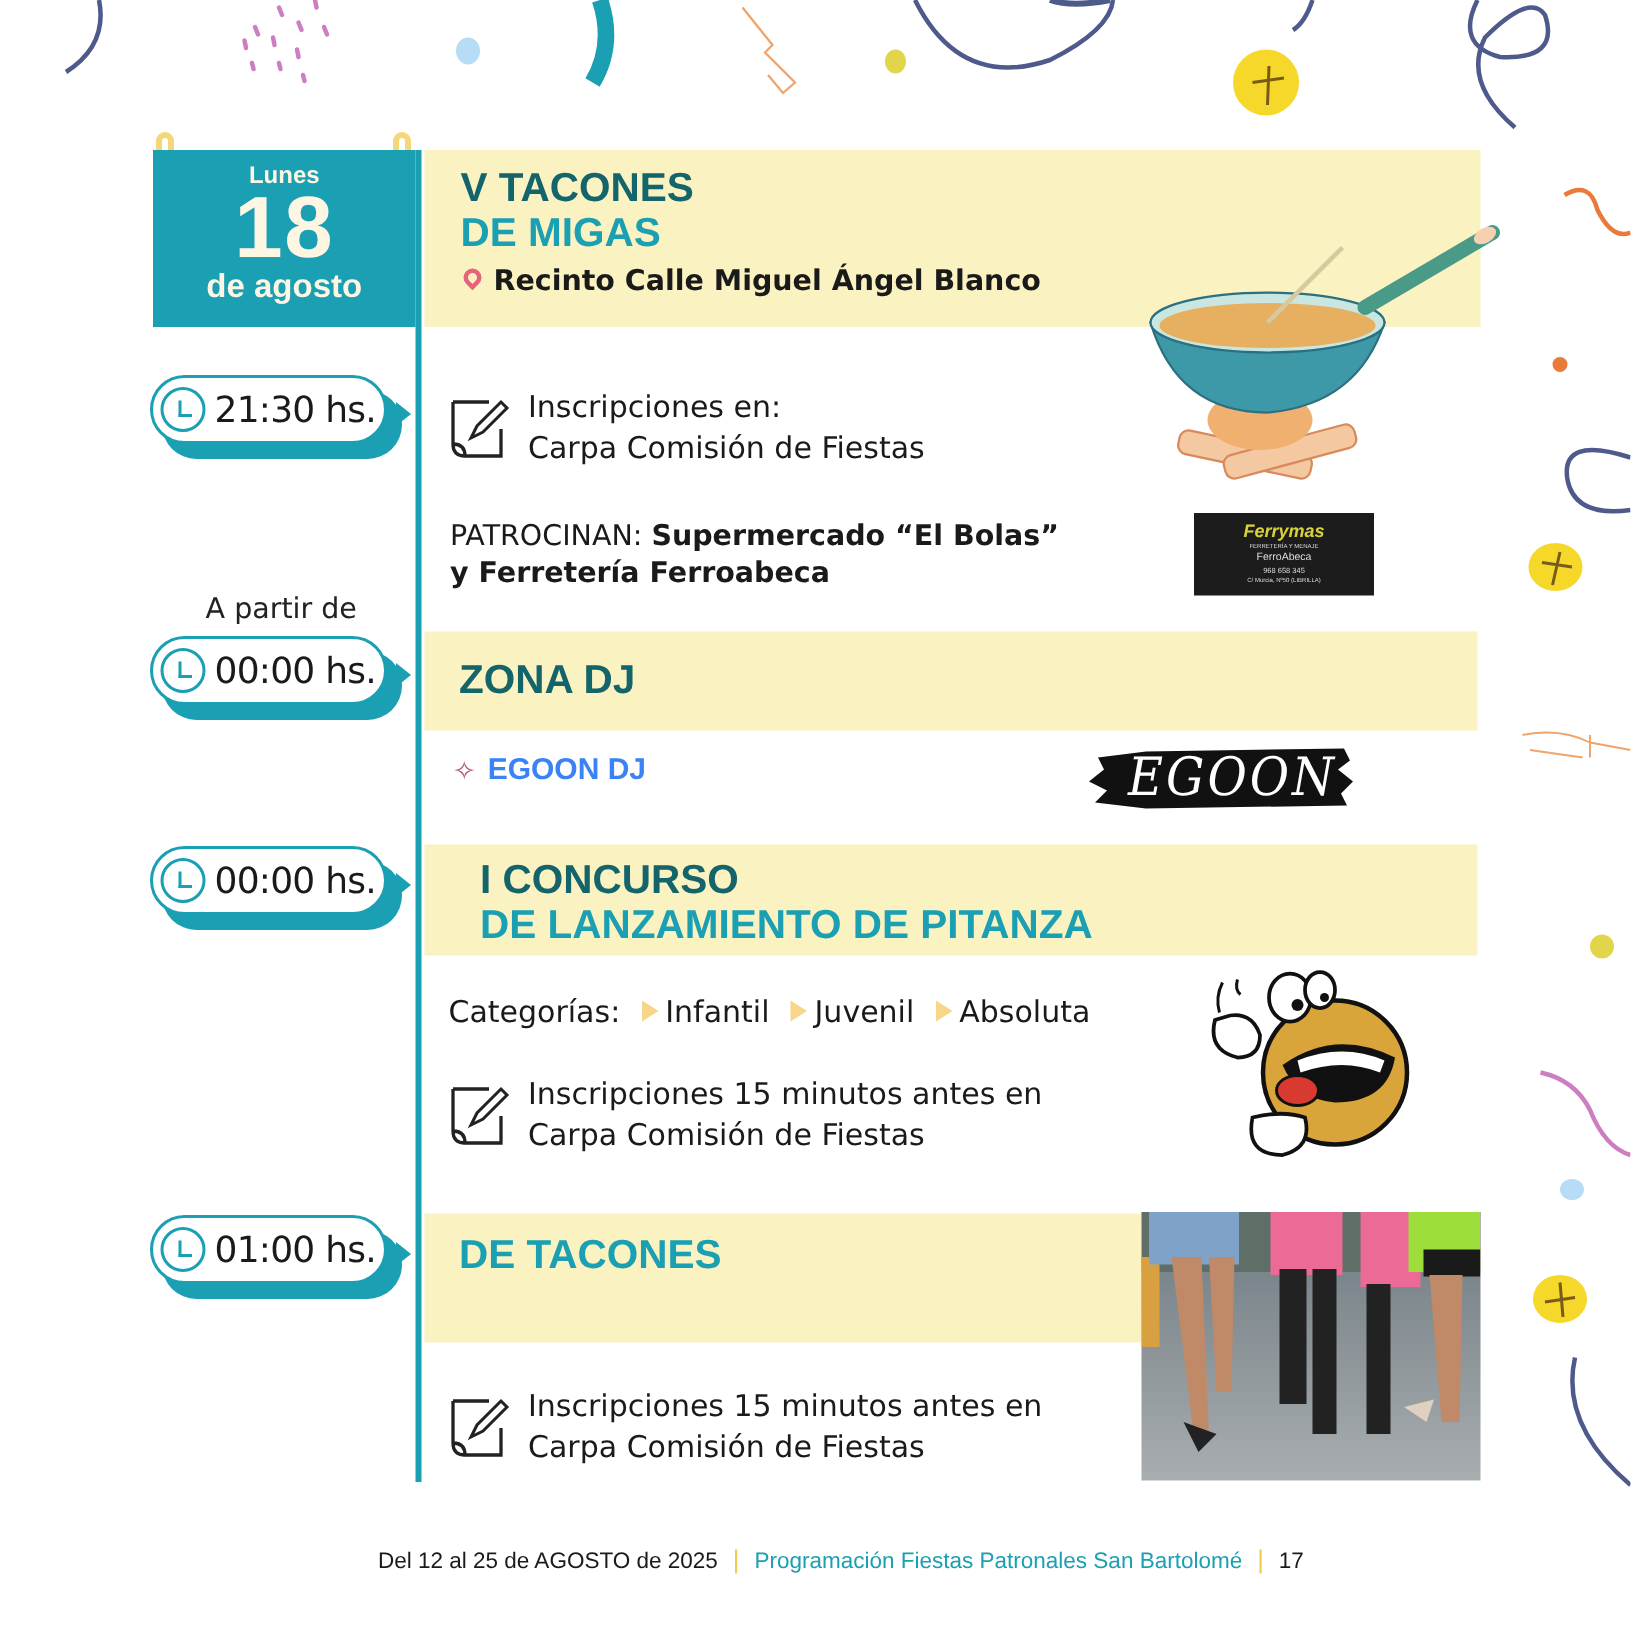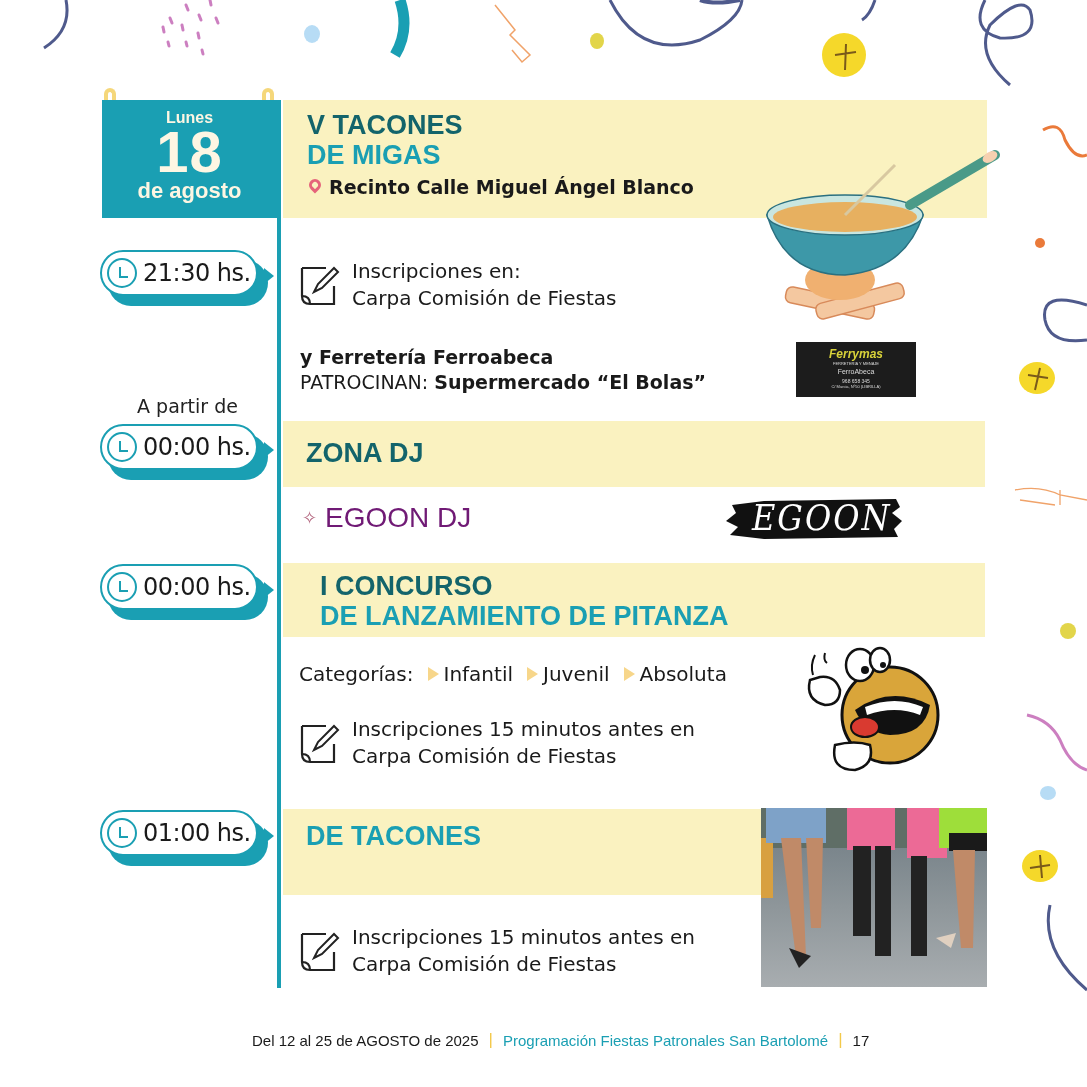--- a/index.html
+++ b/index.html
@@ -38,21 +38,21 @@
 
     .note { position: absolute; display: flex; align-items: center; }
     .note-icon { width: 44px; height: 44px; position: relative; flex: none; margin-top: 2px; }
     .note-text { margin-left: 10px; font-family: "DejaVu Sans", sans-serif; font-size: 20px; line-height: 27px; color: #1a1a1a; }
 
     .sponsor { position: absolute; left: 300px; top: 345px; font-family: "DejaVu Sans", sans-serif; font-size: 19px; line-height: 25px; color: #1a1a1a; }
     .sponsor b { font-weight: bold; }
 
     .dj-row { position: absolute; left: 302px; top: 502px; display: flex; align-items: center; }
     .dj-row .star { color: #b0607a; font-size: 18px; margin-right: 8px; }
-    .dj-row .name { font-weight: normal; font-size: 28px; color: #701a75; }
+    .dj-row .name { font-weight: bold; font-size: 20px; color: #3b82f6; }
 
     .cats { position: absolute; left: 299px; top: 662px; display: flex; align-items: center; font-family: "DejaVu Sans", sans-serif; font-size: 20px; color: #1a1a1a; }
     .cat { display: flex; align-items: center; margin-left: 14px; }
     .tri { width: 0; height: 0; border-top: 7px solid transparent; border-bottom: 7px solid transparent; border-left: 11px solid #f7d68a; margin-right: 5px; position: relative; }
 
     .img-box { position: absolute; overflow: hidden; }
 
     .footer { position: absolute; top: 1030px; left: 252px; display: flex; align-items: center; font-size: 15px; }
     .footer .dates { color: #1a1a1a; }
     .footer .sep { color: #f3c94a; margin: 0 10px; font-size: 17px; }
@@ -135,22 +135,22 @@
     <path d="M4,32 Q12,32 12,40" stroke="#222" stroke-width="2.2" fill="none"></path>
     <path d="M16,28 L20,20 L36,4 L40,8 L24,24 Z" stroke="#222" stroke-width="2" fill="none"></path>
   </svg>
   <div class="note-text">
     <div>Inscripciones en:</div>
     <div>Carpa Comisión de Fiestas</div>
   </div>
 </div>
 
 <div class="sponsor">
+  <div><span>PATROCINAN: </span><b>Supermercado “El Bolas”</b></div>
   <div><b>y Ferretería Ferroabeca</b></div>
-  <div><span>PATROCINAN: </span><b>Supermercado “El Bolas”</b></div>
 </div>
 
 <div class="img-box" style="left:796px;top:342px;width:120px;height:55px;background:#1c1c1c;text-align:center;color:#ddd;">
   <div style="color:#d8d23a;font-style:italic;font-weight:bold;font-size:12px;margin-top:5px;">Ferrymas</div>
   <div style="font-size:4px;">FERRETERÍA Y MENAJE</div>
   <div style="font-size:7px;margin-top:2px;">FerroAbeca</div>
   <div style="font-size:5px;margin-top:3px;">968 658 345</div>
   <div style="font-size:4px;">C/ Murcia, Nº50 (LIBRILLA)</div>
 </div>
 

